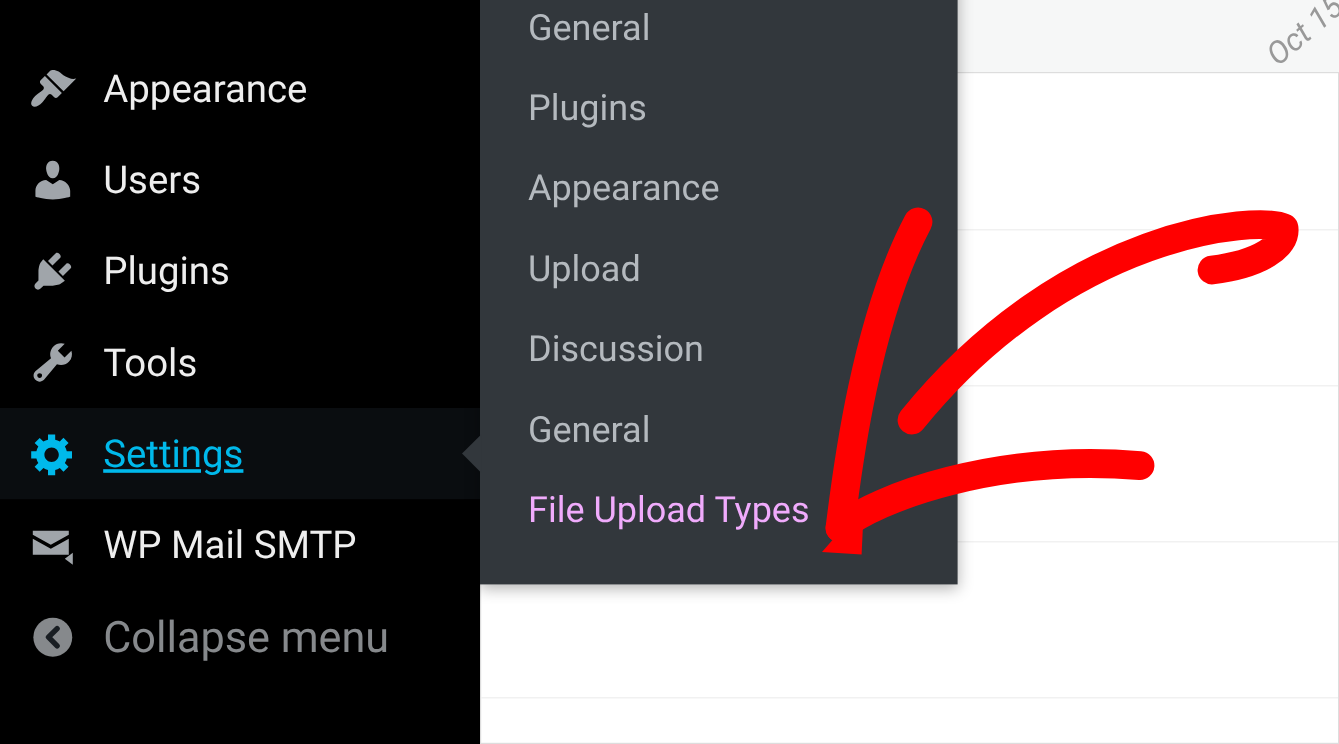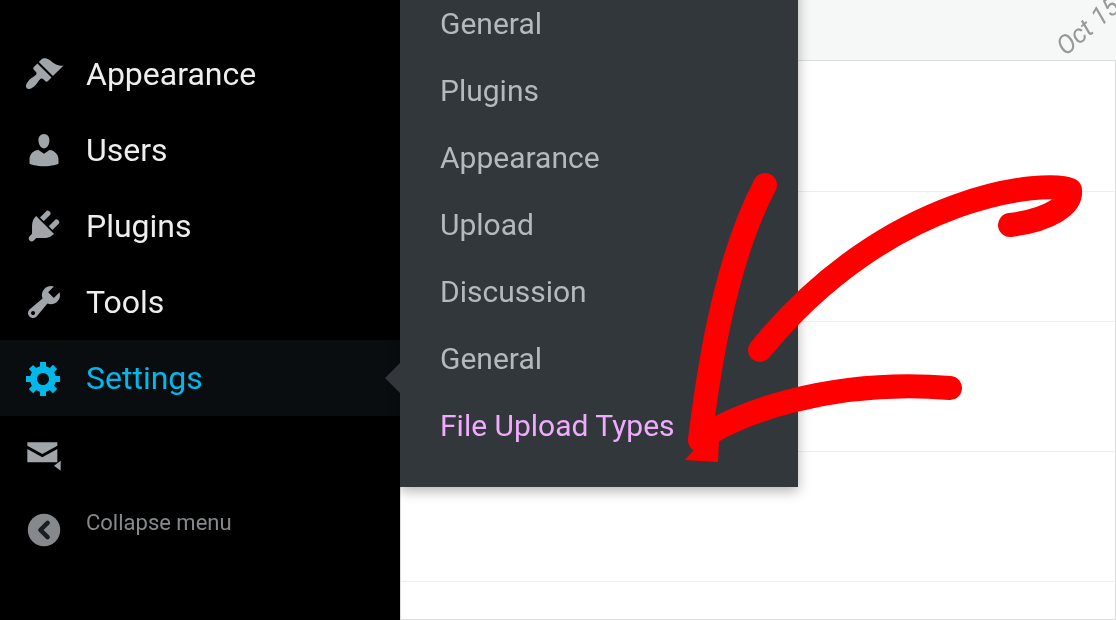--- a/index.html
+++ b/index.html
@@ -28,20 +28,21 @@
       padding: 18px 24px;
       cursor: pointer;
       color: #eee;
       font-size: 32px;
       font-weight: 400;
       position: relative;
     }
     .menu-item.active {
       background: #0a0d10;
       color: #00b9eb;
+      text-decoration: underline;
     }
     .menu-item.active::after {
       content: '';
       position: absolute;
       right: -1px;
       top: 50%;
       transform: translateY(-50%);
       width: 0;
       height: 0;
       border-top: 16px solid transparent;
@@ -55,25 +56,25 @@
       margin-right: 22px;
       display: flex;
       align-items: center;
       justify-content: center;
       flex-shrink: 0;
     }
     .menu-item.active .icon svg { fill: #00b9eb; }
     .menu-item .icon svg { width: 40px; height: 40px; fill: #a0a5aa; }
     .collapse-item {
       display: flex;
-      align-items: flex-start;
+      align-items: center;
       padding: 18px 24px;
       cursor: pointer;
       color: #86898c;
-      font-size: 22px;
+      font-size: 36px;
       font-weight: 400;
     }
     .collapse-item .icon {
       width: 40px;
       height: 40px;
       margin-right: 22px;
       display: flex;
       align-items: center;
       justify-content: center;
     }
@@ -197,20 +198,21 @@
           </svg>
       </span>
       <span>Settings</span>
     </div>
     <div class="menu-item">
       <span class="icon">
         <svg viewBox="0 0 24 24">
             <path d="M2 5h18v2L11 12 2 7V5zm0 4l9 5 9-5v8H2V9zm16 10l4 3v-6l-4 3z"></path>
           </svg>
       </span>
+      <span>WP Mail SMTP</span>
     </div>
     <div class="collapse-item">
       <span class="icon">
         <svg viewBox="0 0 20 20">
             <circle cx="10" cy="10" r="9" fill="#86898c"></circle>
             <path d="M12 6l-4 4 4 4" stroke="#191e23" stroke-width="2.5" fill="none" stroke-linecap="round" stroke-linejoin="round"></path>
           </svg>
       </span>
       <span>Collapse menu</span>
     </div>

